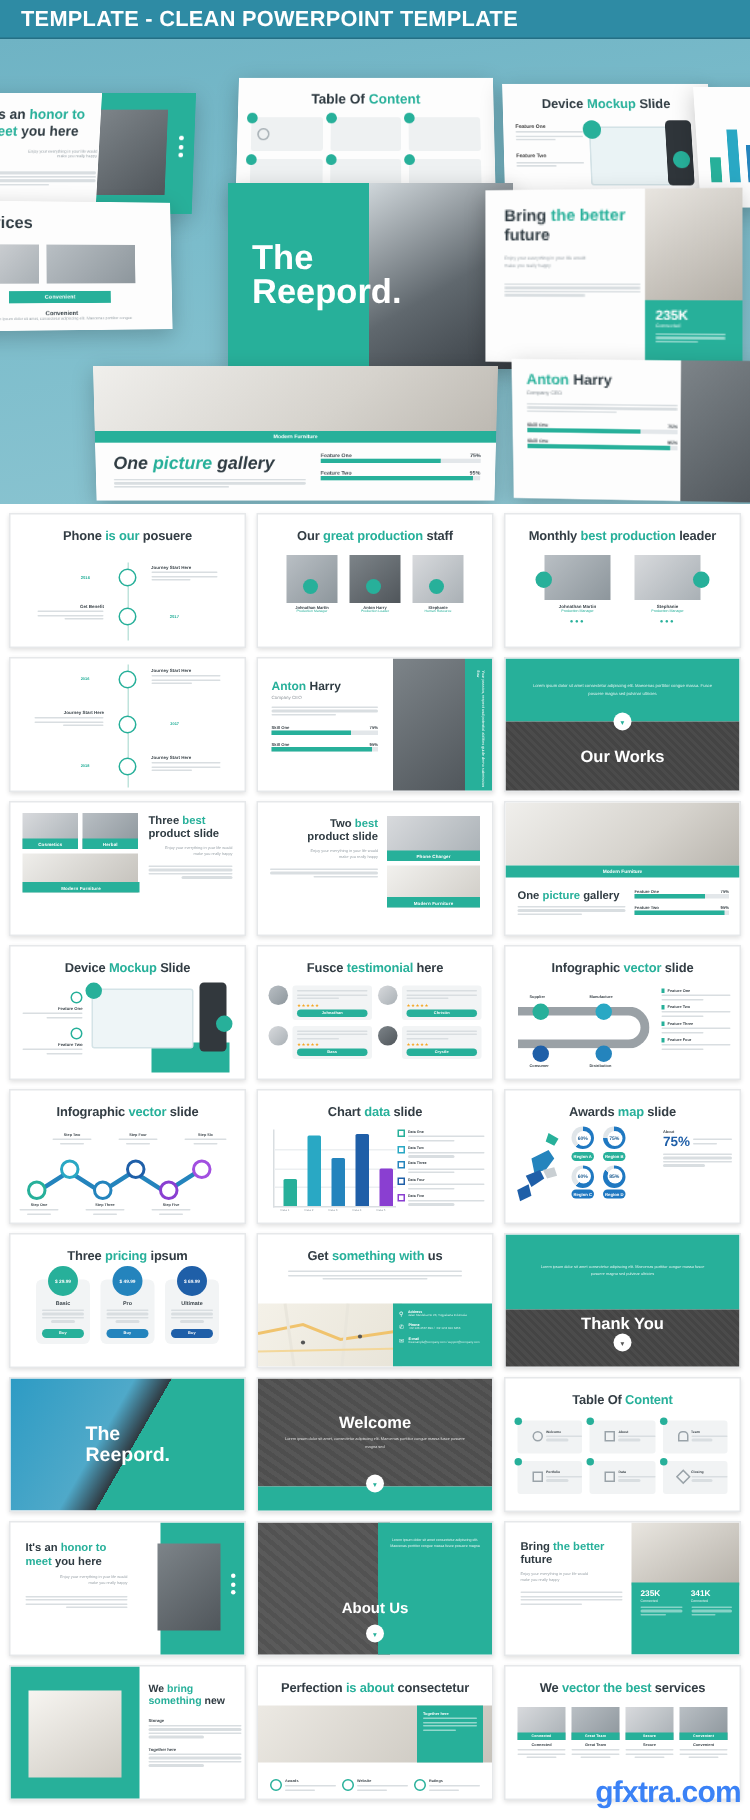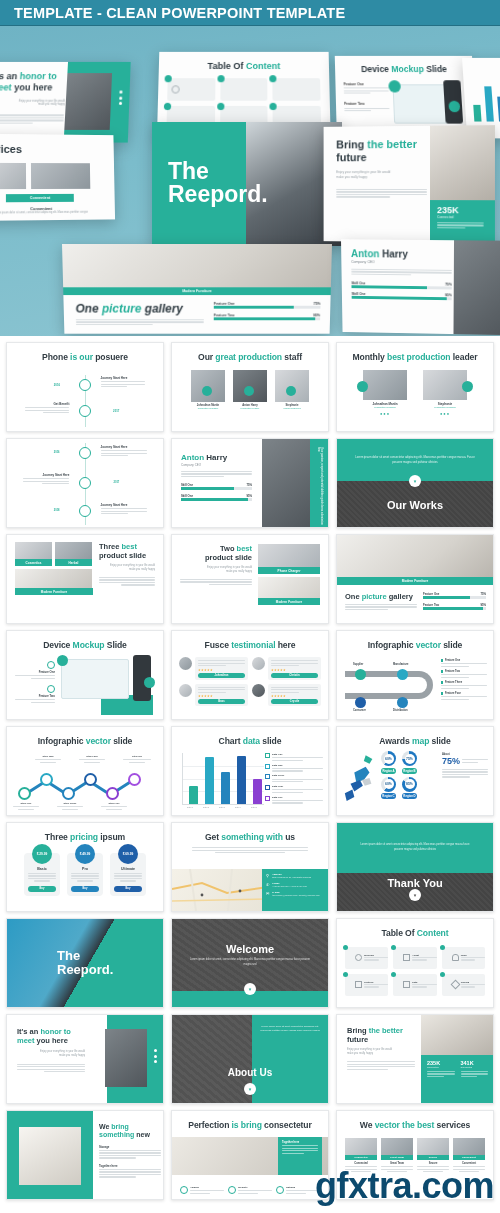--- a/index.html
+++ b/index.html
@@ -108,23 +108,23 @@
     border-radius:50%;
     display:flex;align-items:center;justify-content:center;
     font-size:3.4px;font-weight:bold;color:#1f5e93;
   }
 
   .rgn { background:#1f78c1; color:#fff; font-size:2.8px; text-align:center; border-radius:6px; padding:1px 0; font-weight:bold;}
 
   .watermark {
     position:absolute;
     right: 6px; bottom: 6px;
-    font-size: 36px;
+    font-size: 20px;
     font-weight: bold;
-    color: #0c4a6e;
+    color: #3b82f6;
     letter-spacing: -.5px;
     font-family: "Liberation Sans", sans-serif;
   }
 
   .star { color:#f5a623; font-size:3px; letter-spacing:.3px; }
 </style>
 </head>
 <body>
 
 <div class="header">
@@ -1133,21 +1133,21 @@
       <div class="tline"></div>
         <div class="tline"></div>
         <div class="tline"></div>
         <div class="tline sh"></div>
     </div>
   </div>
 
   <div class="card">
 
     <div class="card-title">
-      <span>Perfection </span><span class="acc">is bring</span><span> consectetur</span>
+      <span>Perfection </span><span class="acc">is about</span><span> consectetur</span>
     </div>
     <div style="position:absolute;left:0;top:26px;width:160px;height:38px;background:linear-gradient(130deg,#ece9e3,#c6c2ba);"></div>
     <div class="teal-bar" style="position:absolute;right:6px;top:26px;width:44px;height:38px;padding:4px;">
       <div style="color:#fff;font-size:2.6px;font-weight:bold;">Together here</div>
       <div class="tline" style="background:rgba(255,255,255,.5);"></div>
       <div class="tline" style="background:rgba(255,255,255,.5);"></div>
       <div class="tline" style="background:rgba(255,255,255,.5);"></div>
       <div class="tline sh" style="background:rgba(255,255,255,.5);"></div>
     </div>
     <div style="position:absolute;left:0;bottom:4px;width:100%;display:flex;justify-content:space-around;padding:0 6px;">

